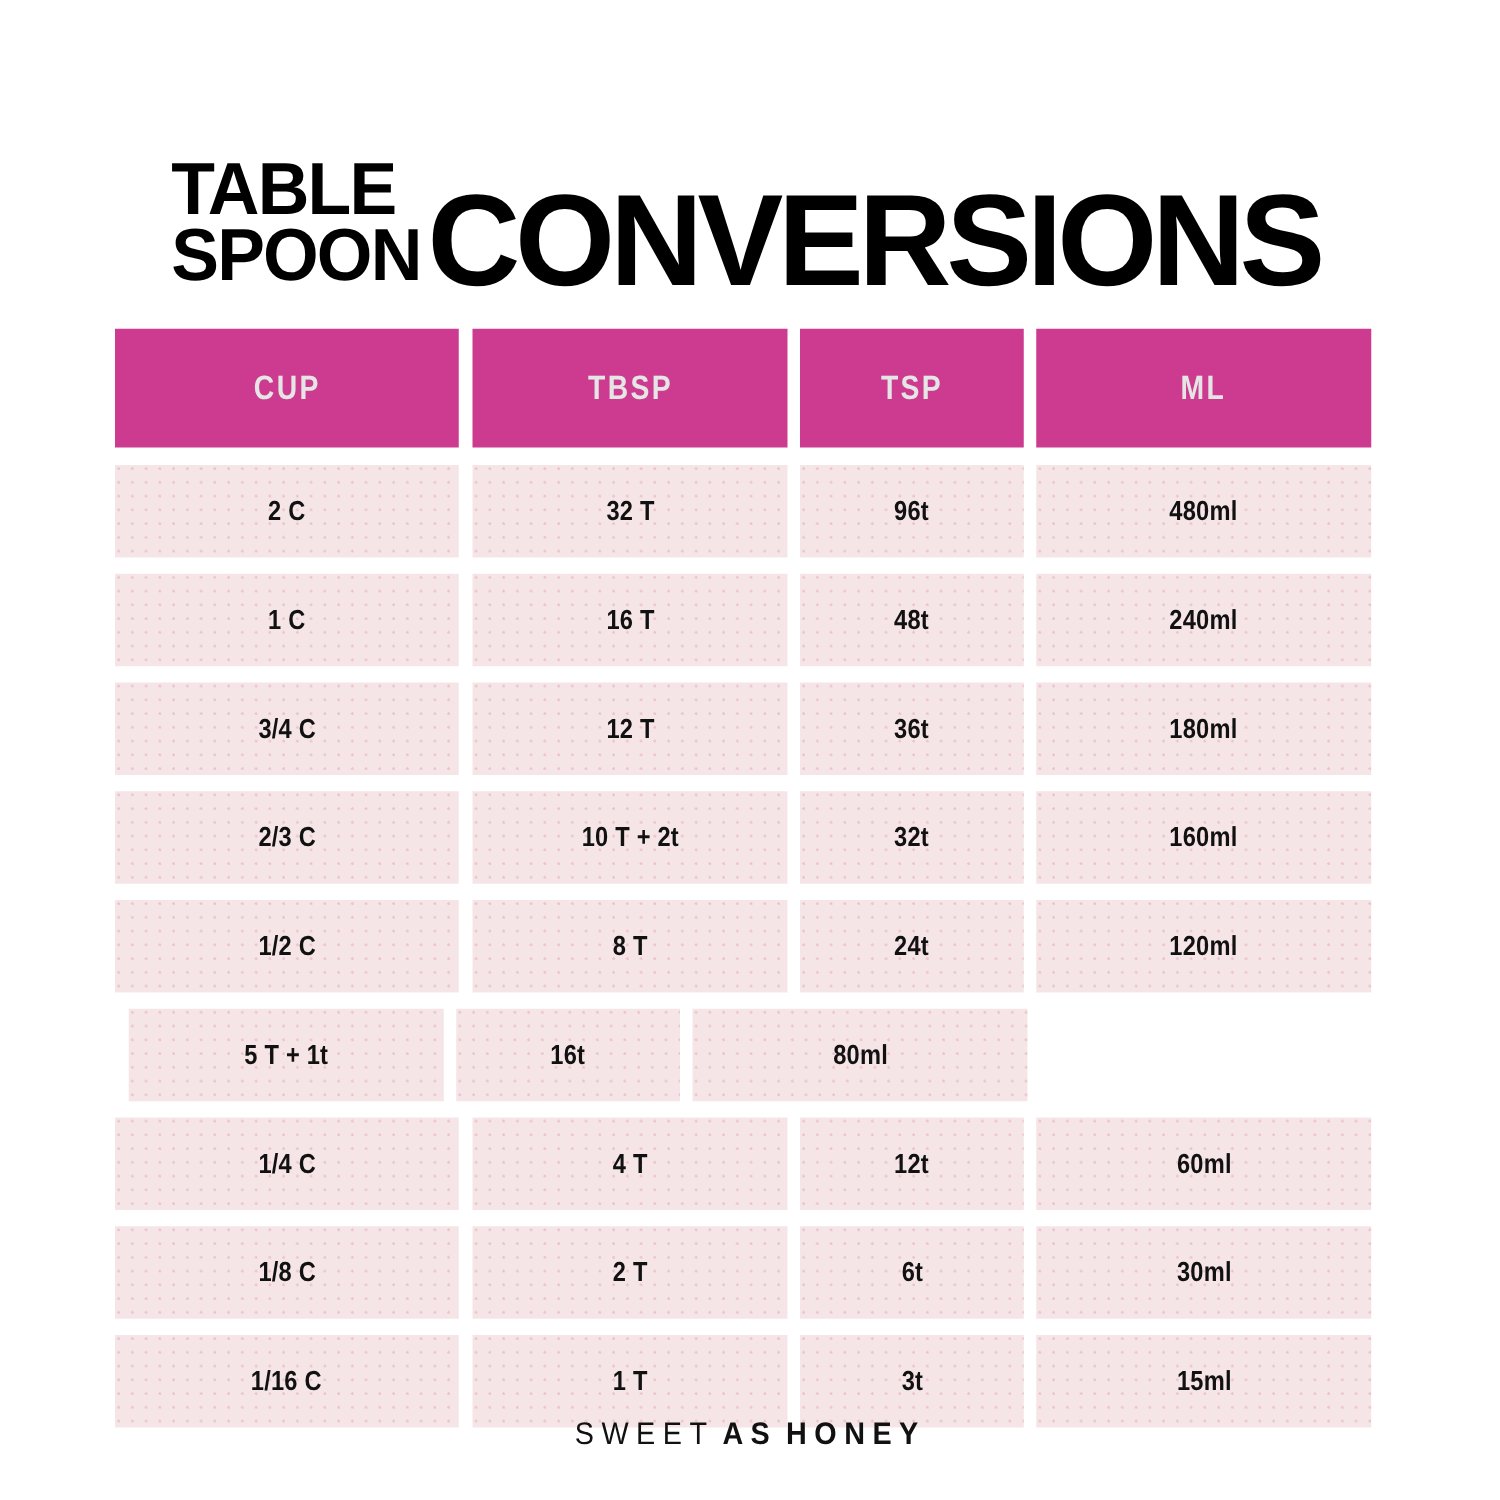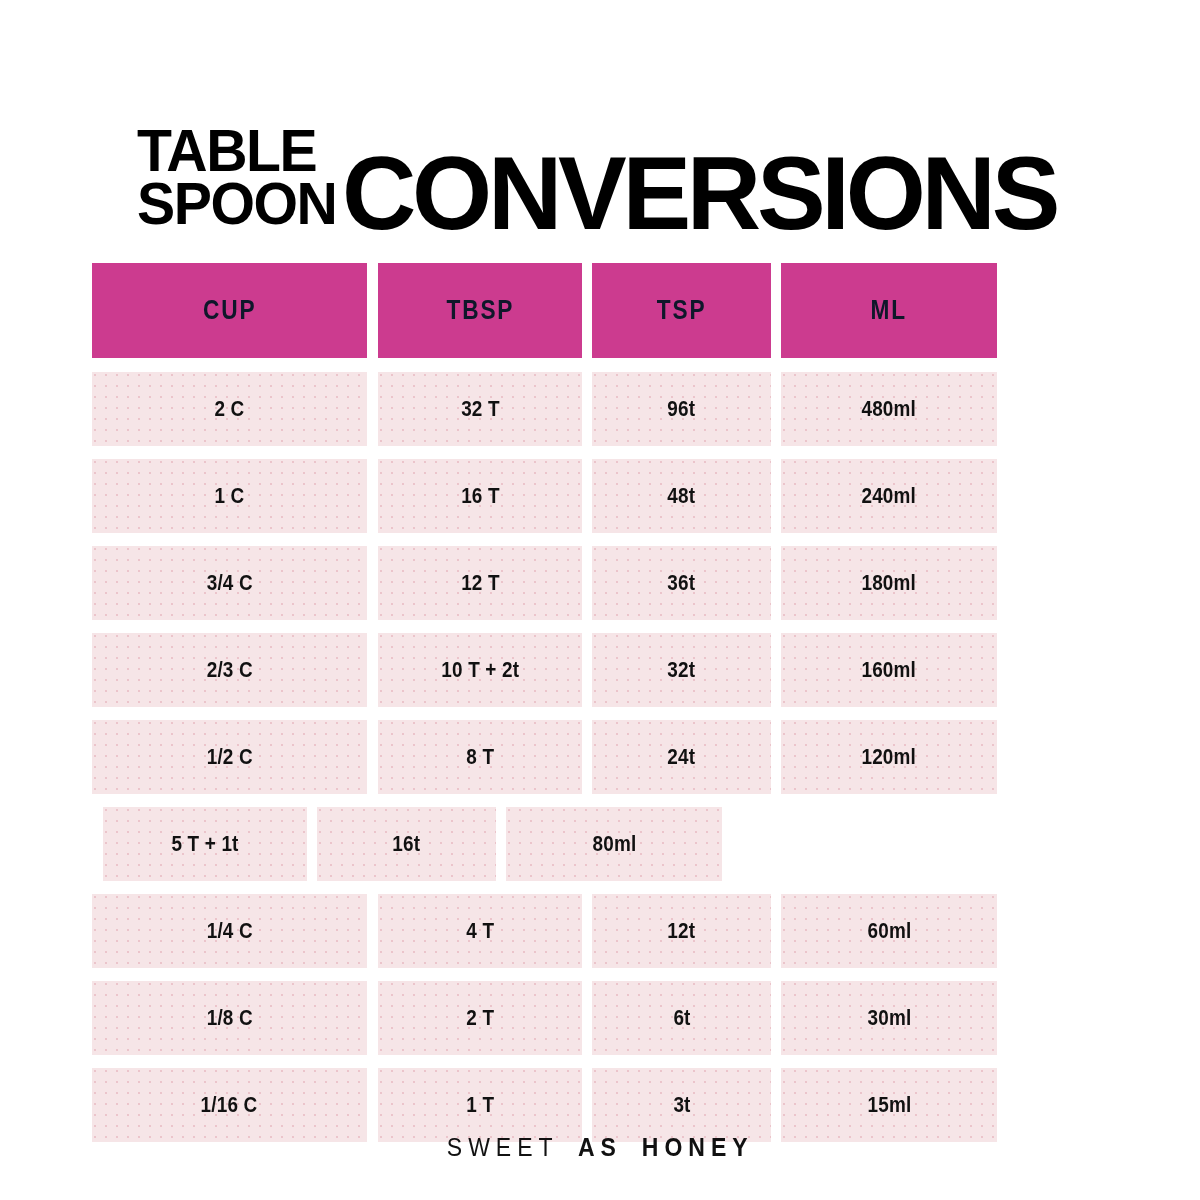--- a/index.html
+++ b/index.html
@@ -101,29 +101,29 @@
 
   
   .cell {
     display: flex;
     align-items: center;
     justify-content: center;
     text-align: center;
   }
 
   .col-1 { width: 275px; }
-  .col-2 { width: 204px; margin-left: 11px; }
+  .col-2 { width: 252px; margin-left: 11px; }
   .col-3 { width: 179px; margin-left: 10px; }
-  .col-4 { width: 216px; margin-left: 10px; }
+  .col-4 { width: 268px; margin-left: 10px; }
 
   
   .header-row .cell {
     height: 95px;
     background: #cc3b8f;
-    color: #0f172a;
+    color: #e5e5e5;
     font-weight: 700;
     font-size: 27px;
     letter-spacing: 2.2px;
     text-transform: uppercase;
     transform: none;
   }
 
   .header-row .cell span {
     transform: scaleX(0.84);
     display: inline-block;
@@ -152,21 +152,20 @@
 
   
   .footer {
     position: absolute;
     left: 0;
     right: 0;
     bottom: 38px;
     display: flex;
     align-items: center;
     justify-content: center;
-    gap: 13px;
   }
 
   .brand-word {
     font-family: "Liberation Sans", sans-serif;
     font-size: 25px;
     letter-spacing: 6.5px;
     color: #111111;
     text-transform: uppercase;
     transform: scaleX(0.92);
     display: inline-block;

